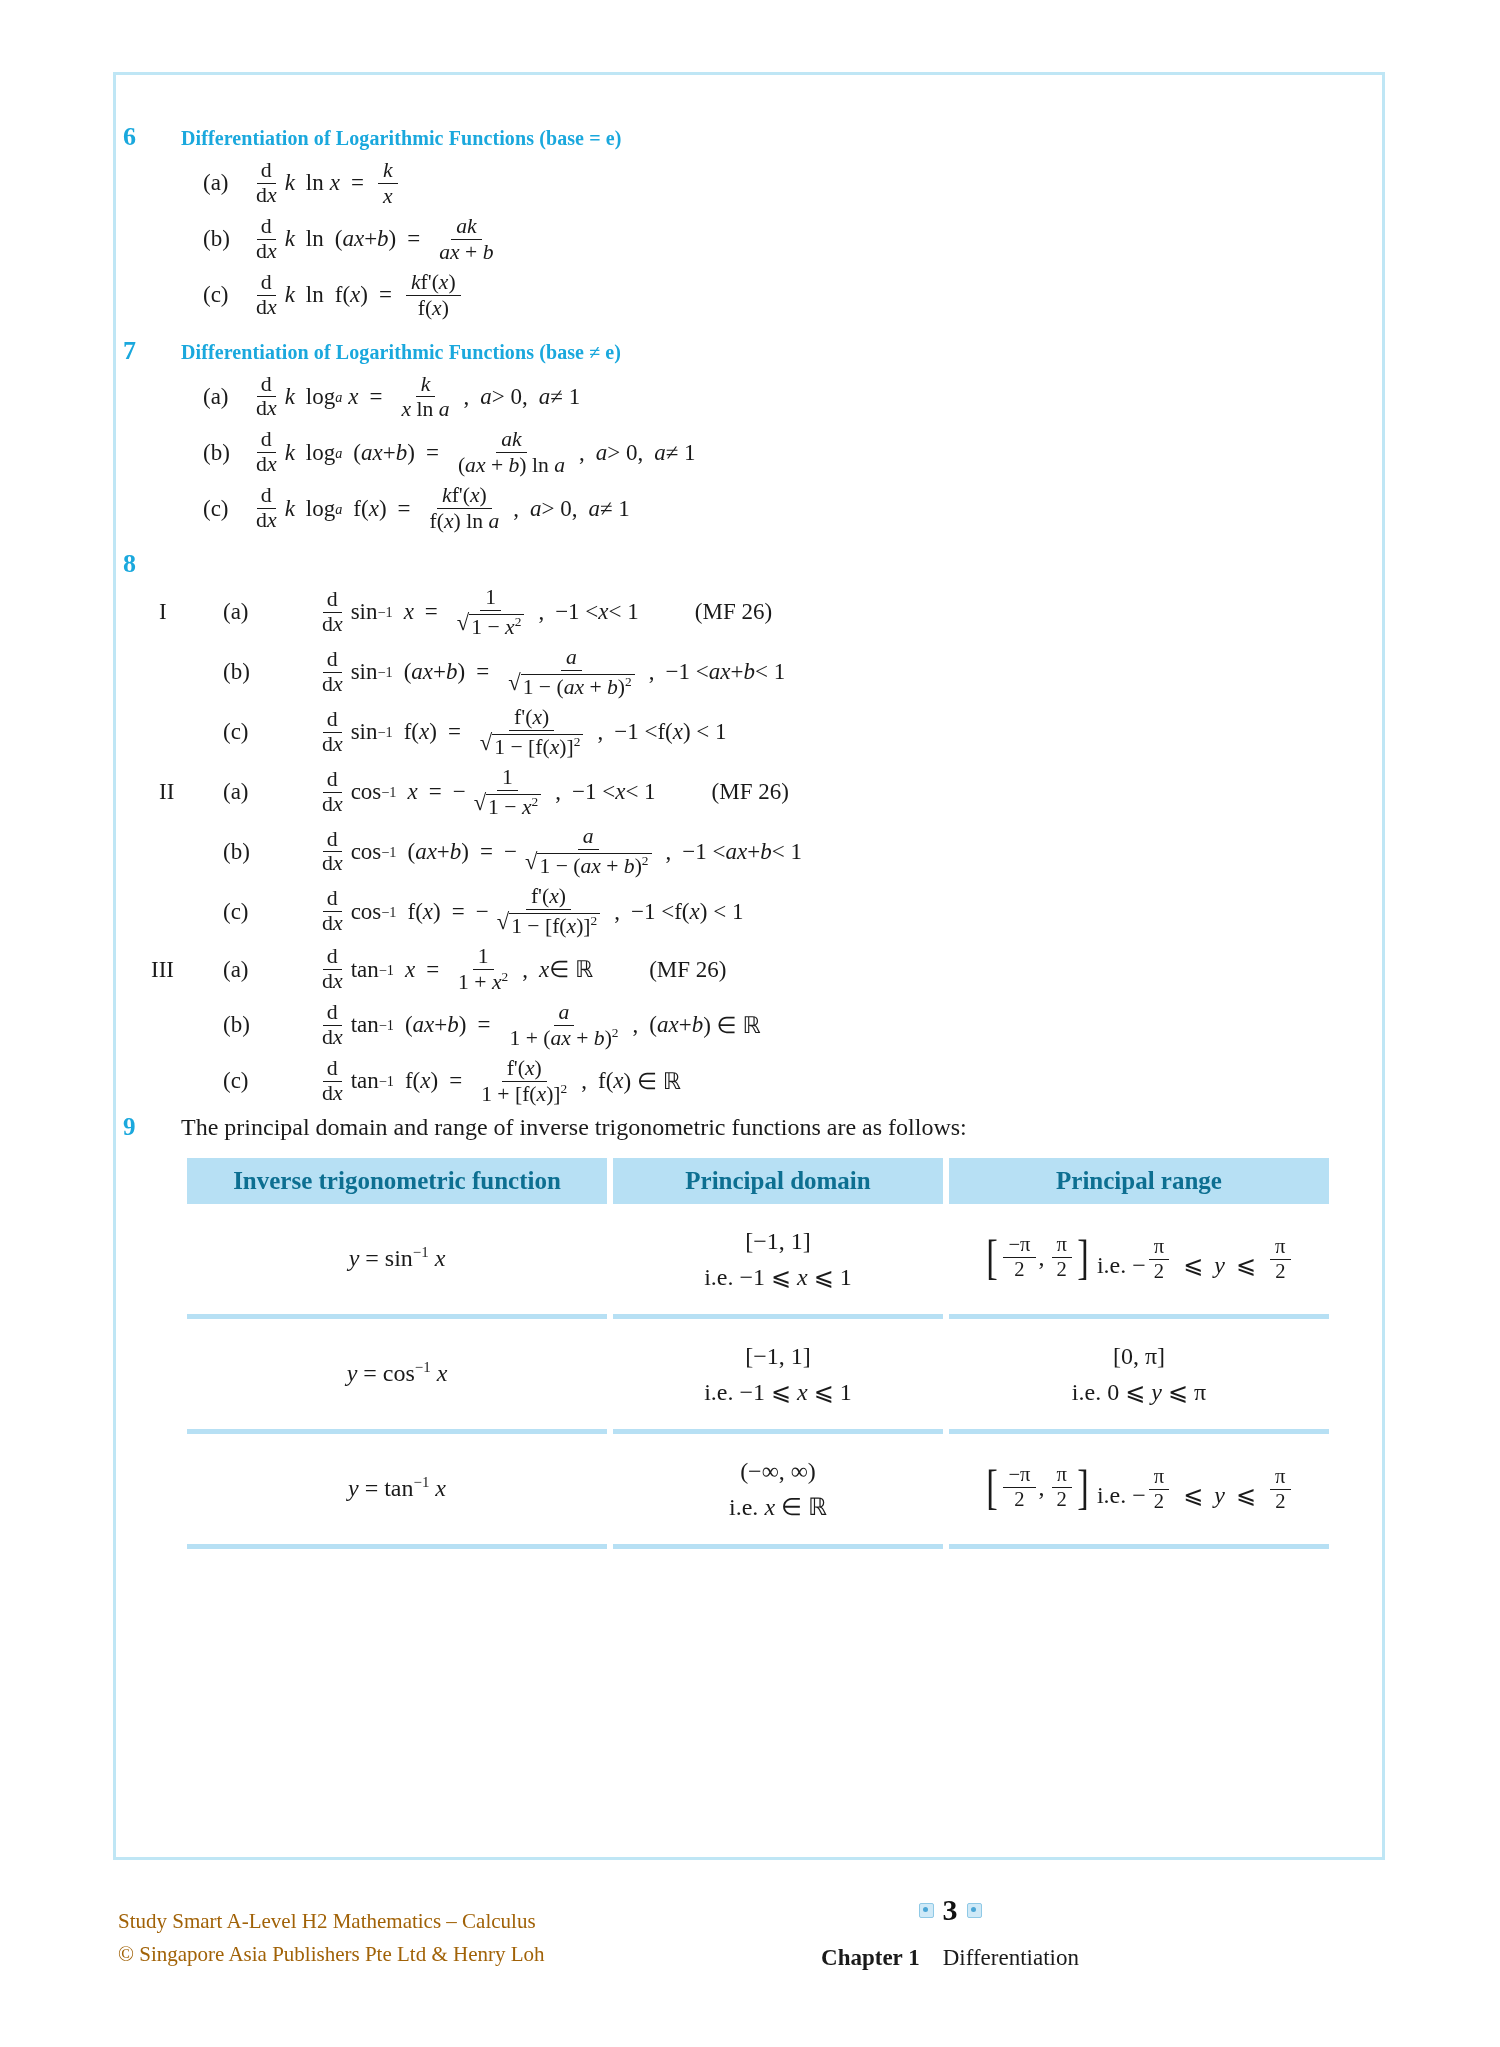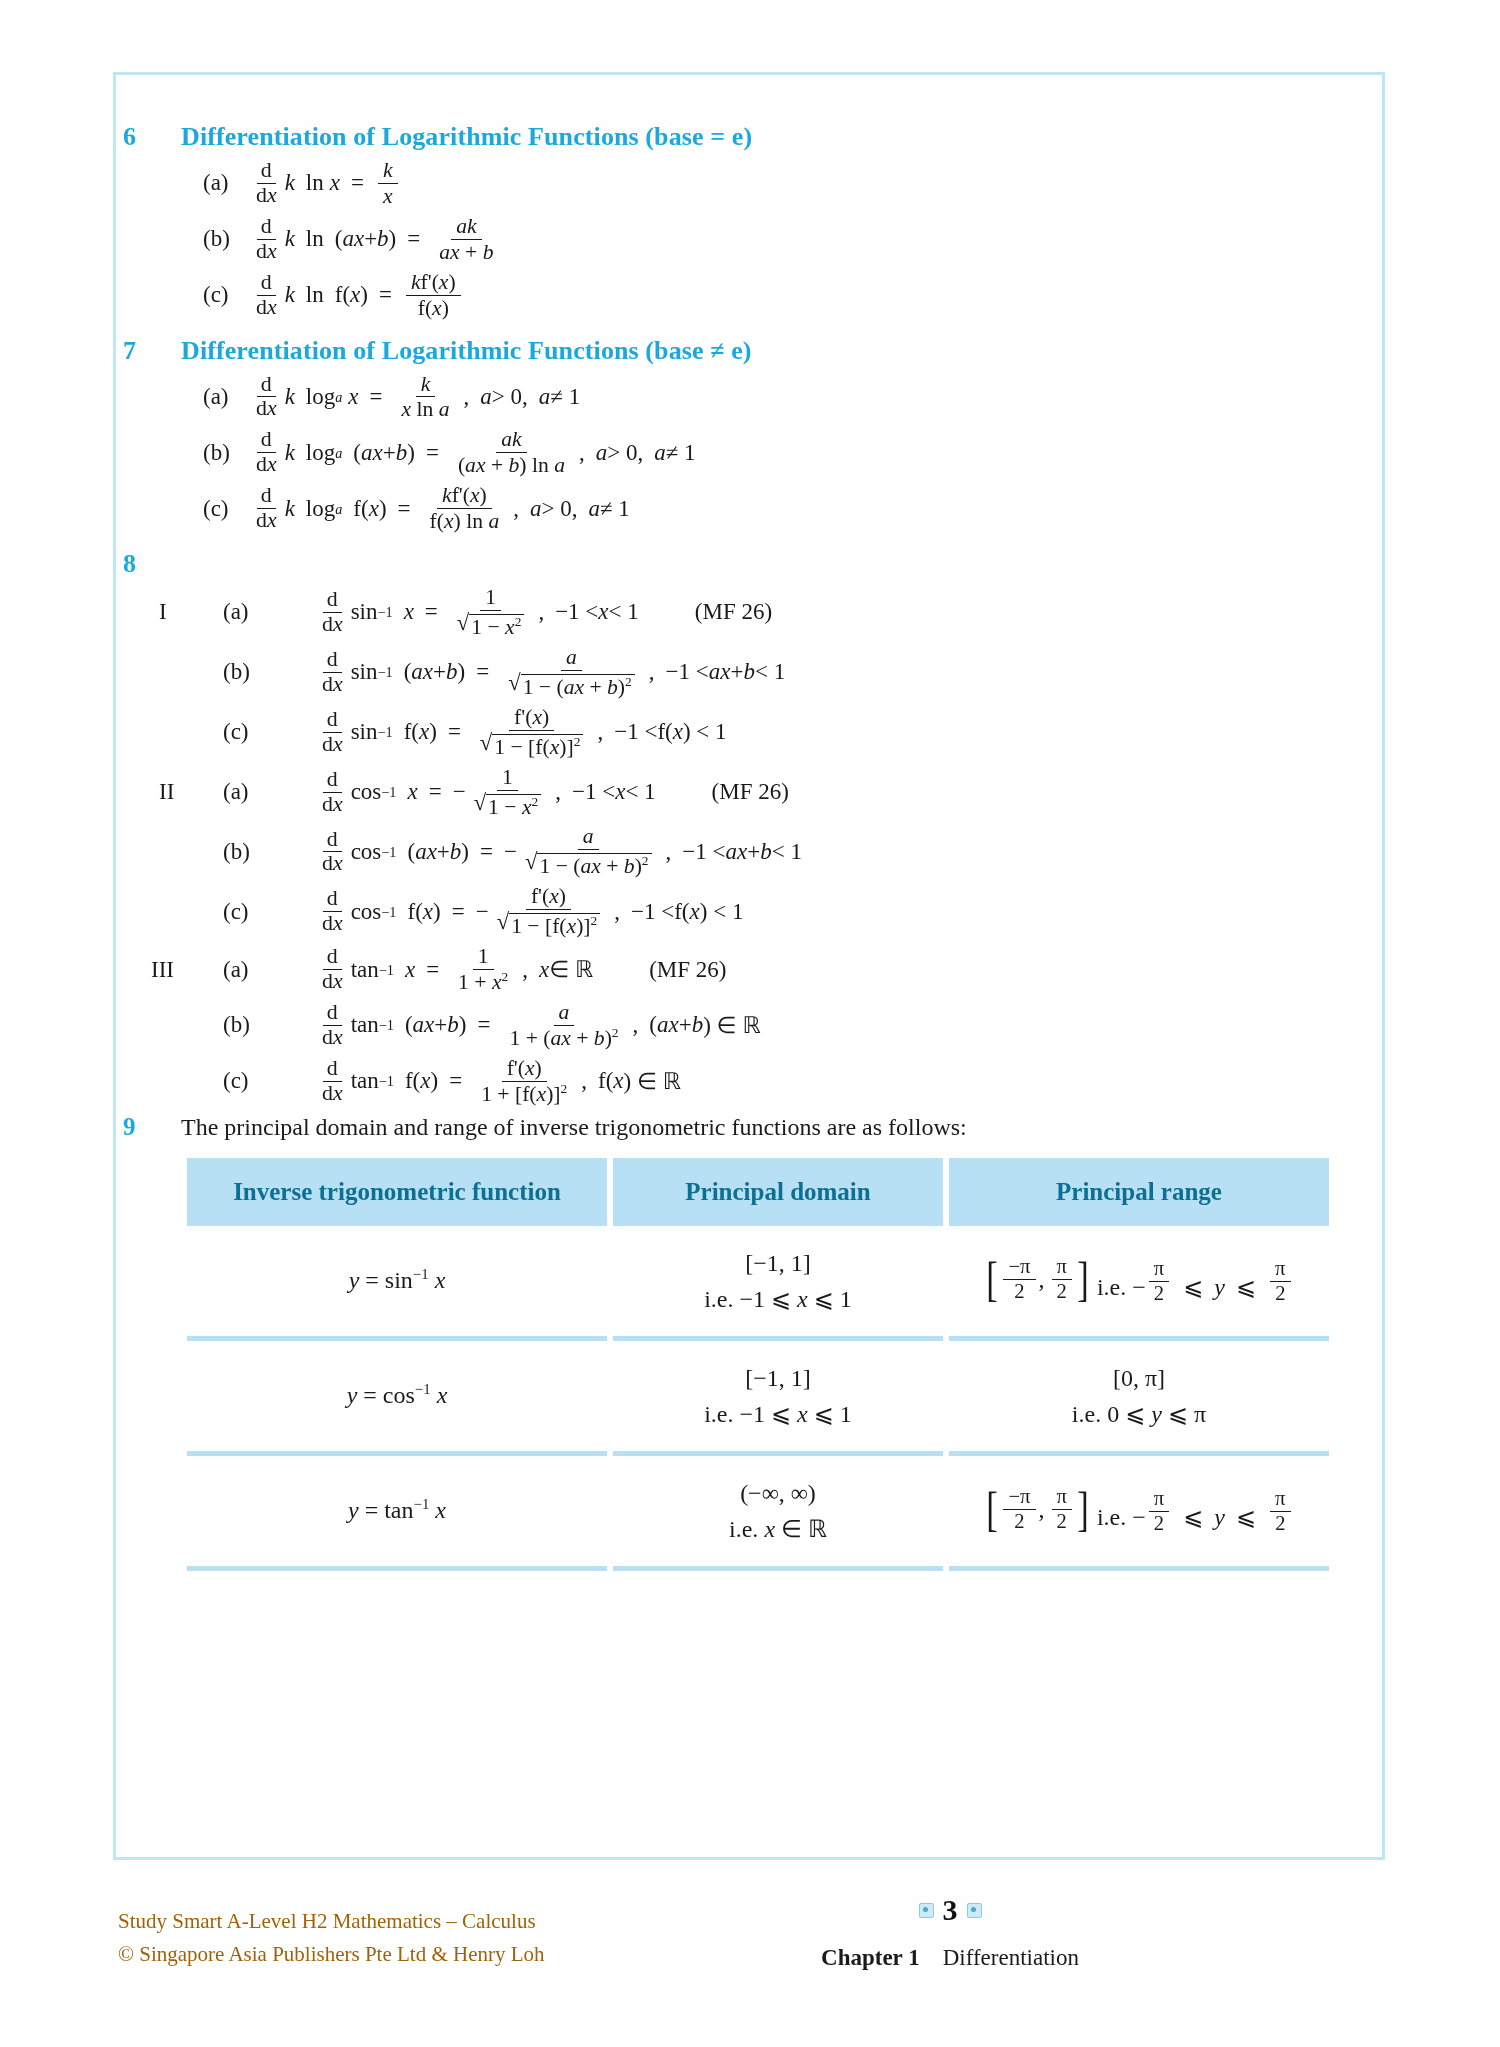--- a/index.html
+++ b/index.html
@@ -36,21 +36,21 @@
     width: 58px;
     flex: 0 0 58px;
     font-family: "Liberation Serif", serif;
     font-weight: bold;
     font-size: 26px;
     color: #1aa8dd;
   }
   .sec-title {
     font-family: "Liberation Serif", serif;
     font-weight: bold;
-    font-size: 26px;
+    font-size: 20px;
     color: #1aa8dd;
     letter-spacing: 0.1px;
   }
   .big-heading {
     font-family: "DejaVu Sans", sans-serif;
     font-weight: bold;
     font-size: 29px;
     color: #1390c4;
     margin: 26px 0 10px 0;
     letter-spacing: -0.3px;
@@ -162,21 +162,21 @@
     border-spacing: 6px 5px;
     width: 1130px;
     table-layout: fixed;
   }
   table.pdr th {
     background: #b7e0f4;
     color: #0d6f91;
     font-family: "Liberation Serif", serif;
     font-weight: bold;
     font-size: 25px;
-    padding: 20px 4px;
+    padding: 9px 4px;
     text-align: center;
     border: 0;
   }
   table.pdr td {
     background: #ffffff;
     text-align: center;
     vertical-align: middle;
     font-size: 24px;
     padding: 14px 6px;
     border: 0;

